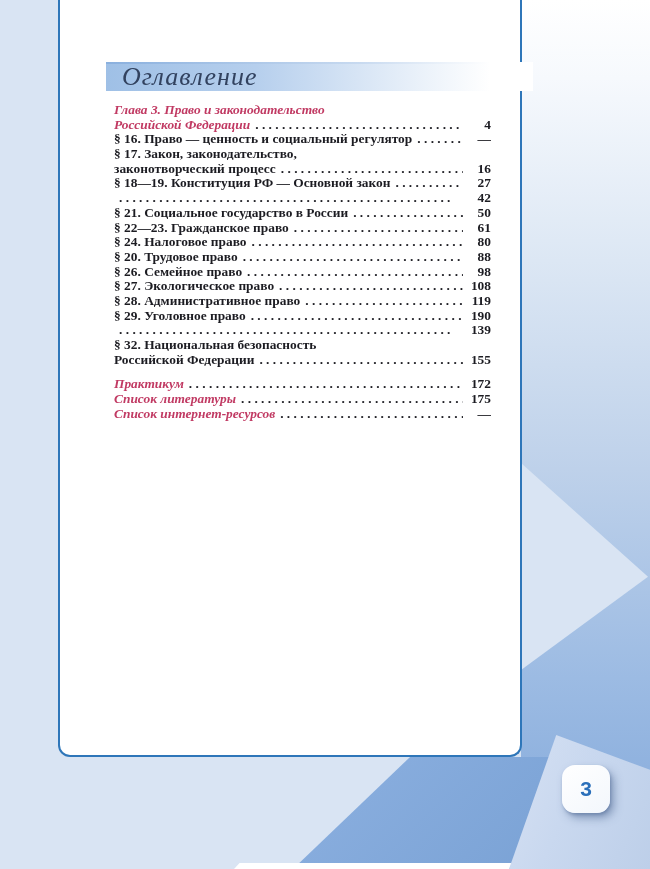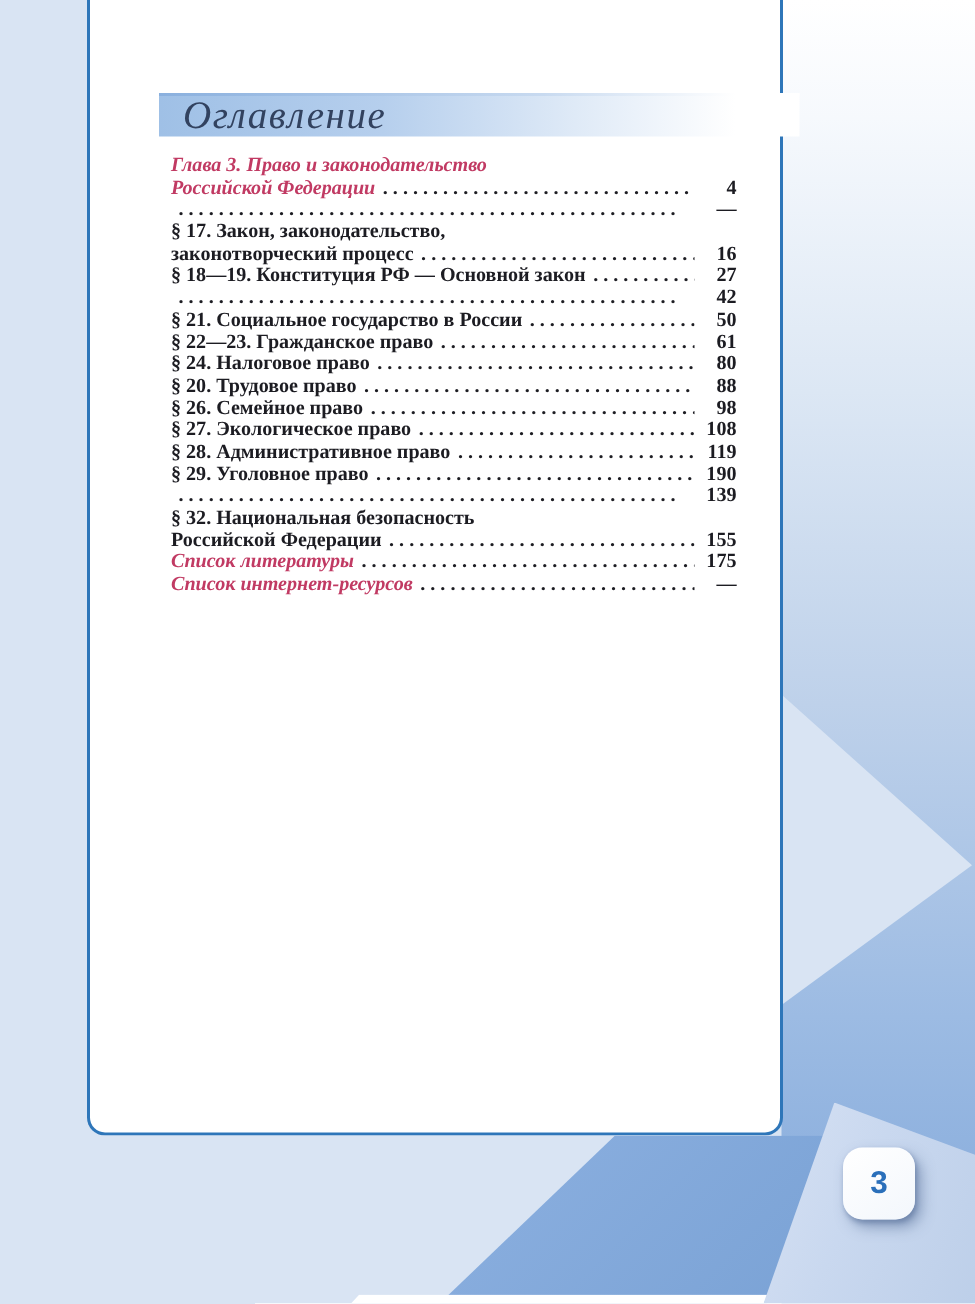--- a/index.html
+++ b/index.html
@@ -108,20 +108,21 @@
     <div class="toc" id="toc-rows">
         <div class="row chapter">
           <span class="t">Глава 3. Право и законодательство</span>
         </div>
         <div class="row chapter">
           <span class="t">Российской Федерации</span>
           <span class="leader"></span>
           <span class="p">4</span>
         </div>
         <div class="row normal">
+          <span class="t">§ 16. Право — ценность и социальный регулятор</span>
           <span class="leader"></span>
           <span class="p">—</span>
         </div>
         <div class="row normal">
           <span class="t">§ 17. Закон, законодательство,</span>
         </div>
         <div class="row normal">
           <span class="t">законотворческий процесс</span>
           <span class="leader"></span>
           <span class="p">16</span>
@@ -179,20 +180,25 @@
           <span class="leader"></span>
           <span class="p">139</span>
         </div>
         <div class="row normal">
           <span class="t">§ 32. Национальная безопасность</span>
         </div>
         <div class="row normal">
           <span class="t">Российской Федерации</span>
           <span class="leader"></span>
           <span class="p">155</span>
+        </div>
+        <div class="row crimson gap">
+          <span class="t">Практикум</span>
+          <span class="leader"></span>
+          <span class="p">172</span>
         </div>
         <div class="row crimson">
           <span class="t">Список литературы</span>
           <span class="leader"></span>
           <span class="p">175</span>
         </div>
         <div class="row crimson">
           <span class="t">Список интернет-ресурсов</span>
           <span class="leader"></span>
           <span class="p">—</span>

